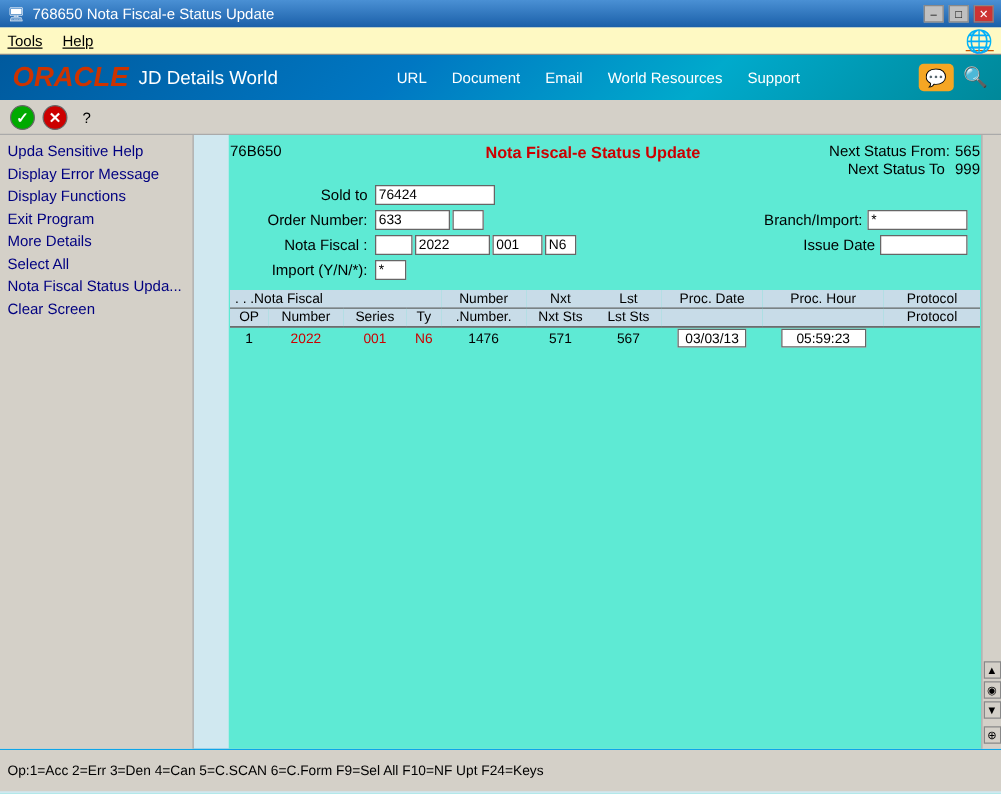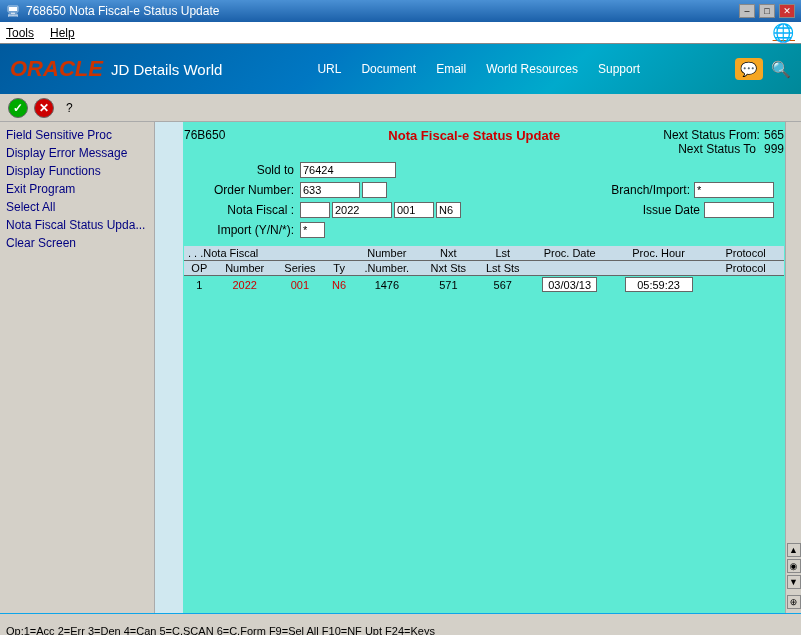--- a/index.html
+++ b/index.html
@@ -19,34 +19,34 @@
     #titlebar .title { display: flex; align-items: center; gap: 6px; }
     #titlebar .win-controls { display: flex; gap: 4px; }
     #titlebar .win-btn {
       width: 16px; height: 14px; background: #c0c0c0; border: 1px solid #888;
       font-size: 9px; display: flex; align-items: center; justify-content: center;
       cursor: pointer; color: #000;
     }
 
     
     #menubar {
-      background: #ffffff;
+      background: #fef9c3;
       border-bottom: 1px solid #888;
       padding: 2px 6px;
       display: flex;
       gap: 16px;
       height: 22px;
       align-items: center;
     }
     #menubar span { font-size: 12px; cursor: pointer; text-decoration: underline; }
 
     
     #header-band {
       background: linear-gradient(135deg, #005a9e 0%, #0077c2 40%, #00aacc 70%, #008899 100%);
-      height: 50px;
+      height: 36px;
       display: flex;
       align-items: center;
       justify-content: space-between;
       padding: 0 10px;
       position: relative;
     }
     #oracle-logo { color: white; font-size: 22px; font-weight: bold; font-style: italic; }
     #oracle-logo span { color: #ff6600; }
     #jde-text { color: white; font-size: 16px; margin-left: 6px; }
     #header-nav { display: flex; gap: 20px; color: white; font-size: 12px; }
@@ -232,24 +232,25 @@
 
 <div id="toolbar">
   <div class="toolbar-btn tb-green">✓</div>
   <div class="toolbar-btn tb-red">✕</div>
   <span style="margin-left:6px;">?</span>
 </div>
 
 <div id="main-layout" style="display:flex; height:491px;">
 
   <div id="sidebar">
-    <div class="sidebar-item">Field Sensitive Proc</div>
+    <div class="sidebar-item">Upda Sensitive Help</div>
     <div class="sidebar-item">Display Error Message</div>
     <div class="sidebar-item">Display Functions</div>
     <div class="sidebar-item">Exit Program</div>
+    <div class="sidebar-item">More Details</div>
     <div class="sidebar-item">Select All</div>
     <div class="sidebar-item">Nota Fiscal Status Upda...</div>
     <div class="sidebar-item">Clear Screen</div>
   </div>
 
   <div id="content">
 
     <div class="form-header">
       <span class="form-id">76B650</span>
       <span class="form-title">Nota Fiscal-e Status Update</span>

